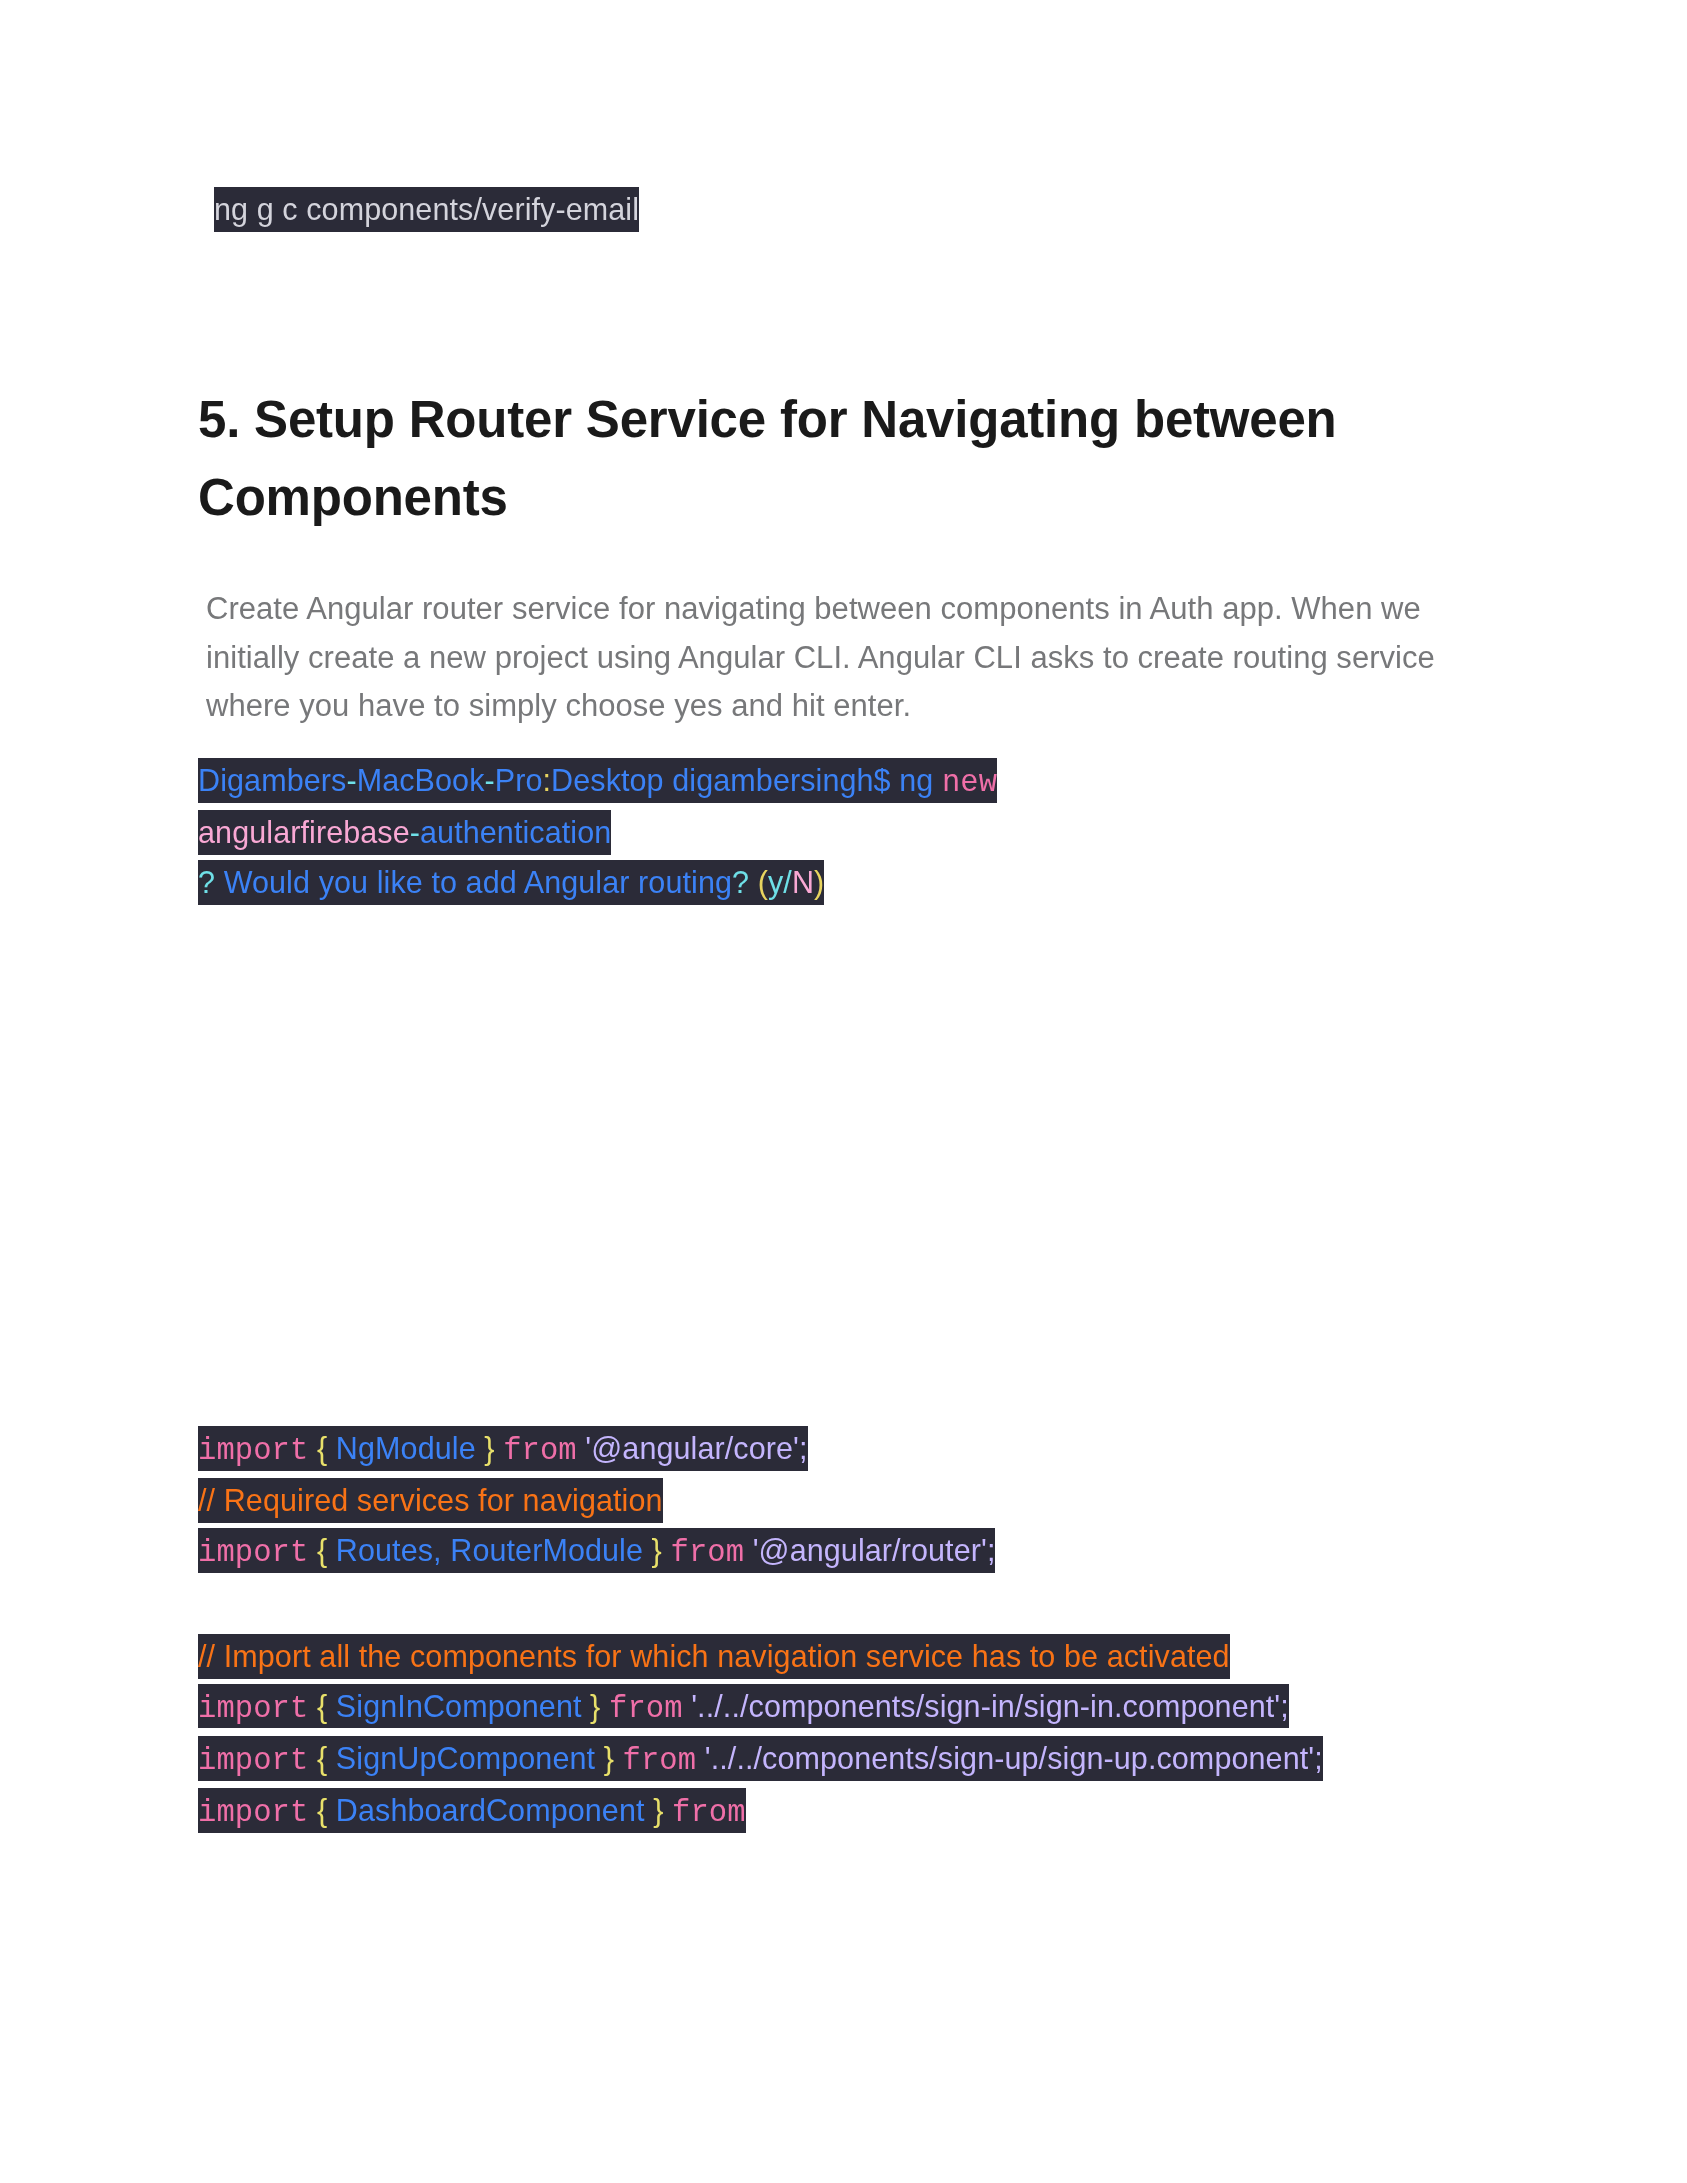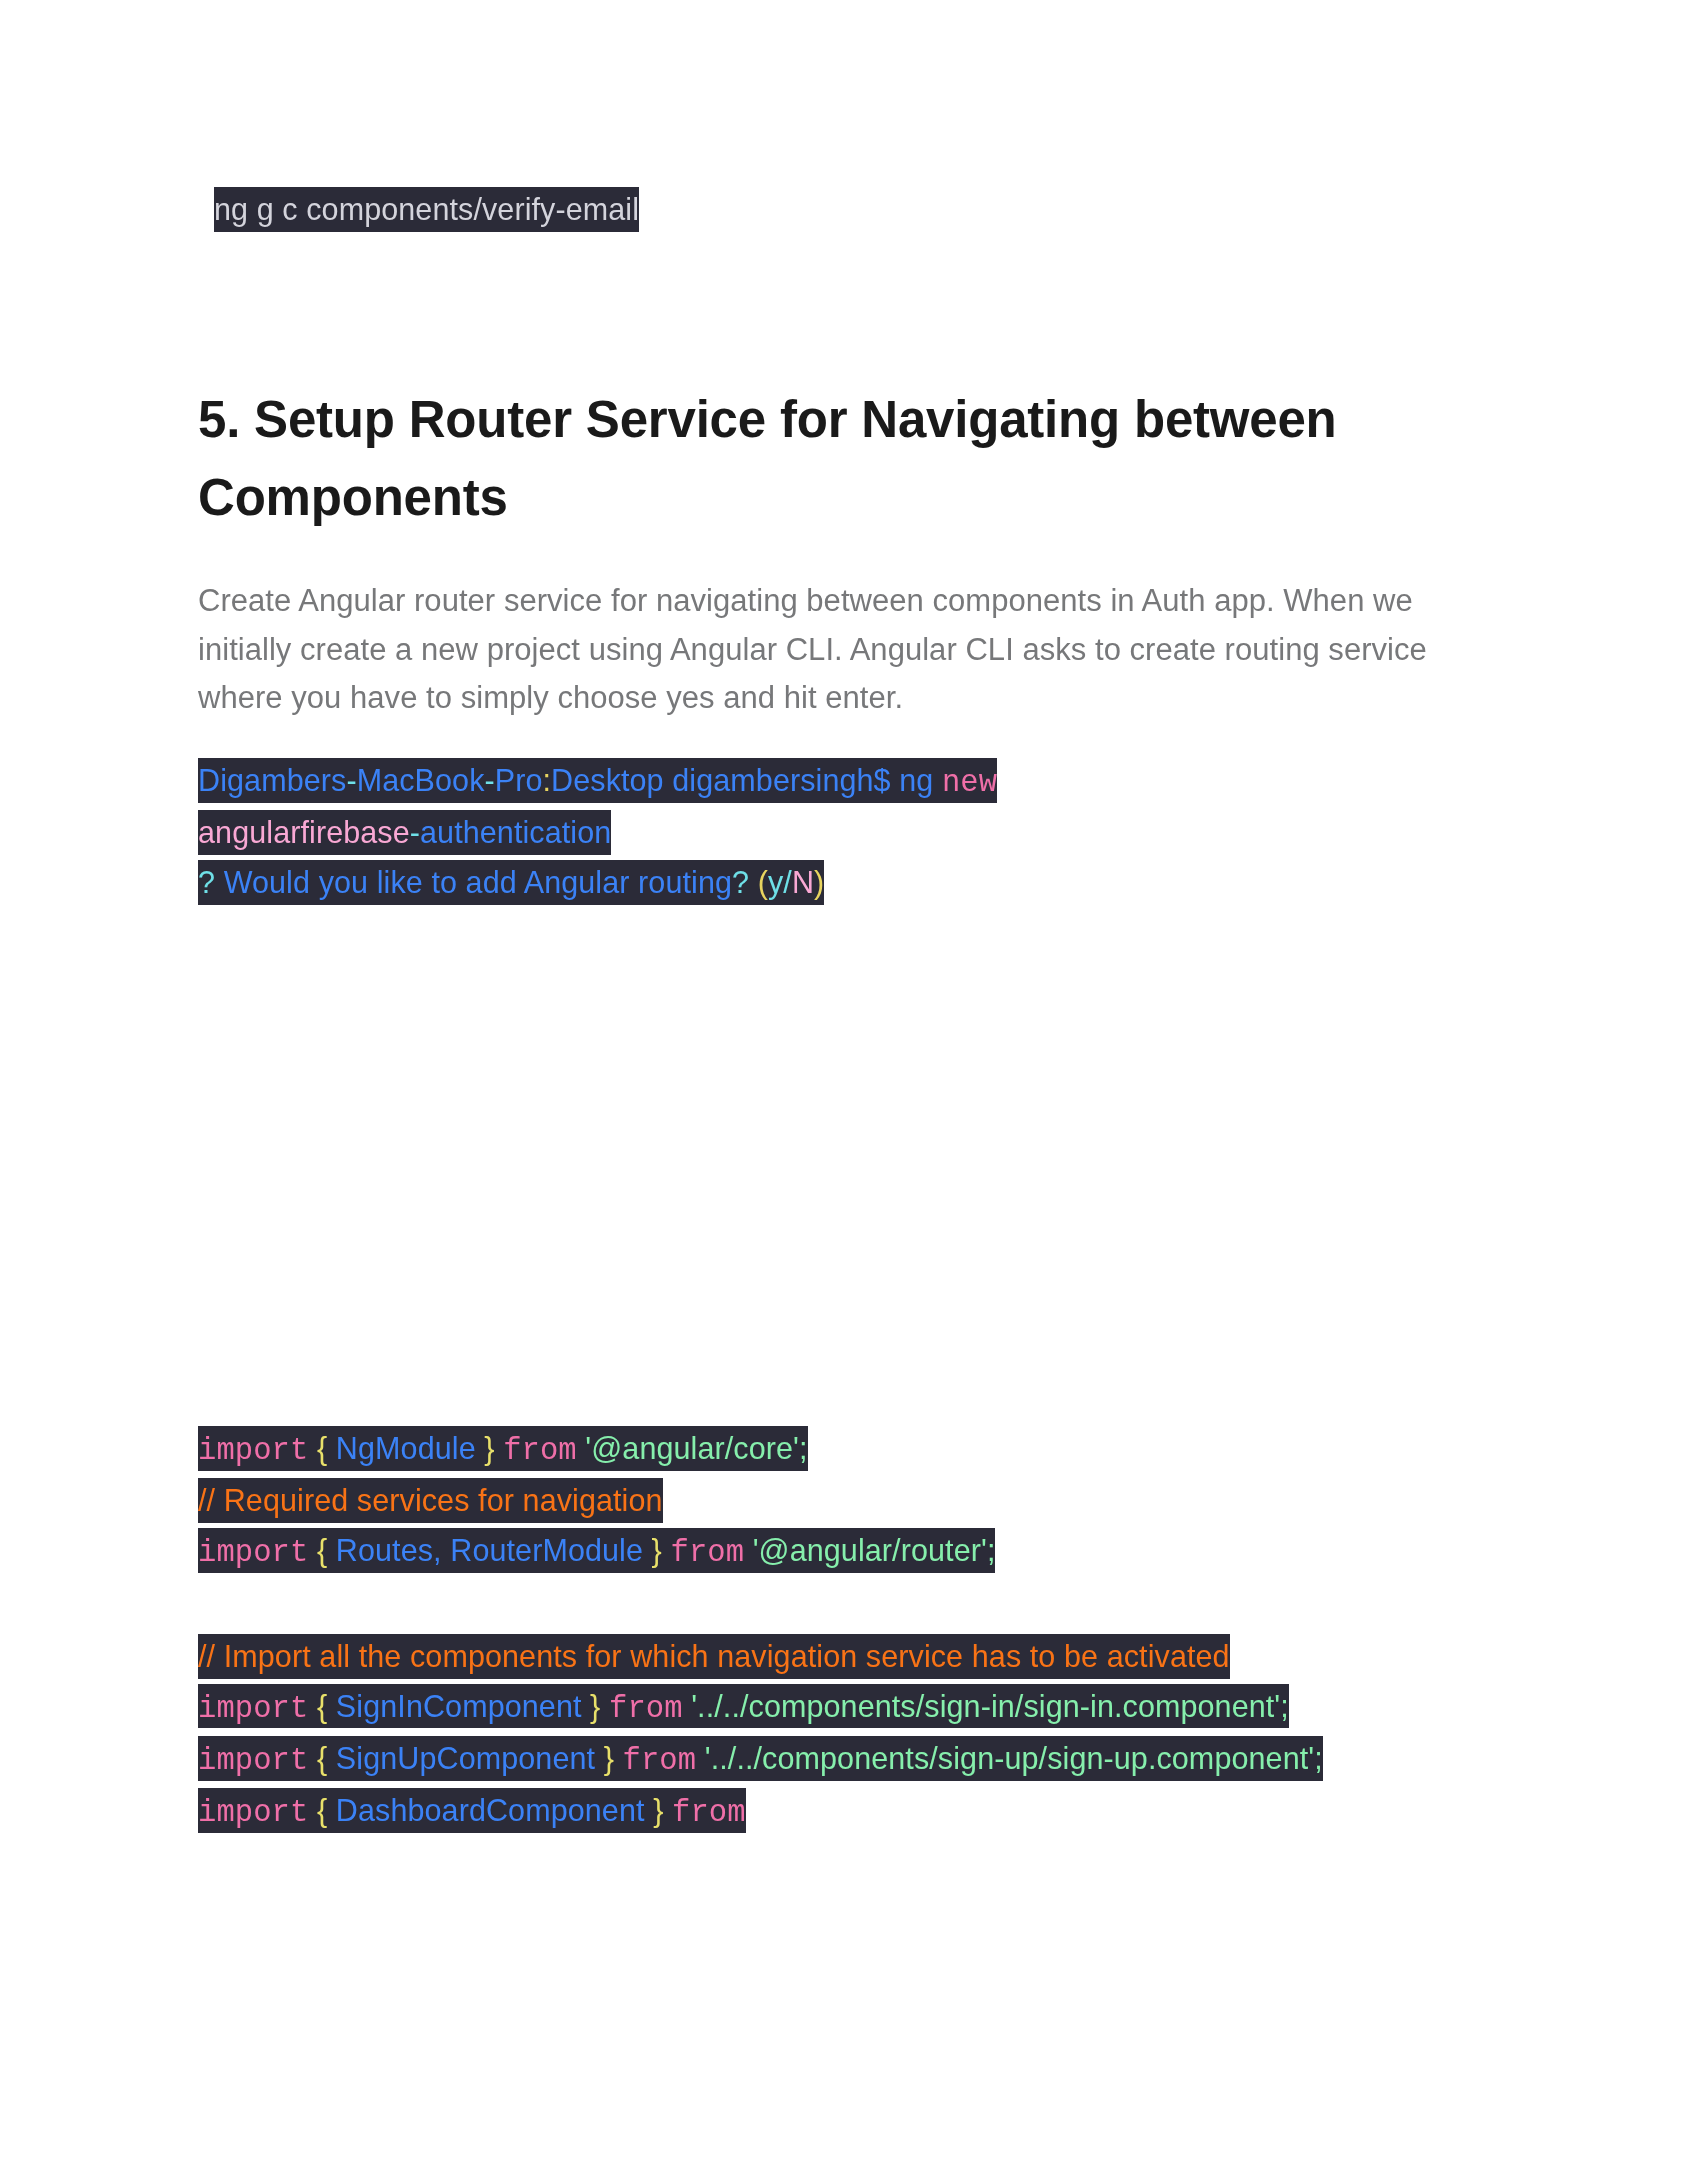--- a/index.html
+++ b/index.html
@@ -42,38 +42,38 @@
     font-size: 30.5px;
     letter-spacing: 0.1px;
     padding: 5px 0 5.8px 0;
     box-decoration-break: clone;
     -webkit-box-decoration-break: clone;
   }
 
   
   .t-plain   { color: #3b82f6; }
   .t-kw      { color: #ef6fa8; font-family: Liberation Mono, monospace; }   
-  .t-str     { color: #86efac; }   
+  .t-str     { color: #c4b5fd; }   
   .t-brace   { color: #e8e06a; }   
   .t-comment { color: #f97316; }   
   .t-cyan    { color: #6fe0e8; }   
   .t-orange  { color: #f9a8d4; }   
   .t-yellow  { color: #e8d45f; }   
 
   
   .h2 {
     margin: 0;
     color: #1a1a1a;
     font-size: 51px;
     font-weight: bold;
     line-height: 1.52;
     letter-spacing: -0.2px;
   }
   .para {
-    margin: 0;
+    margin: 8px;
     color: #77787a;
     font-size: 31px;
     line-height: 1.57;
     letter-spacing: 0.04px;
   }
   .para b {
     color: #2f2f31;
     font-weight: bold;
   }
 

